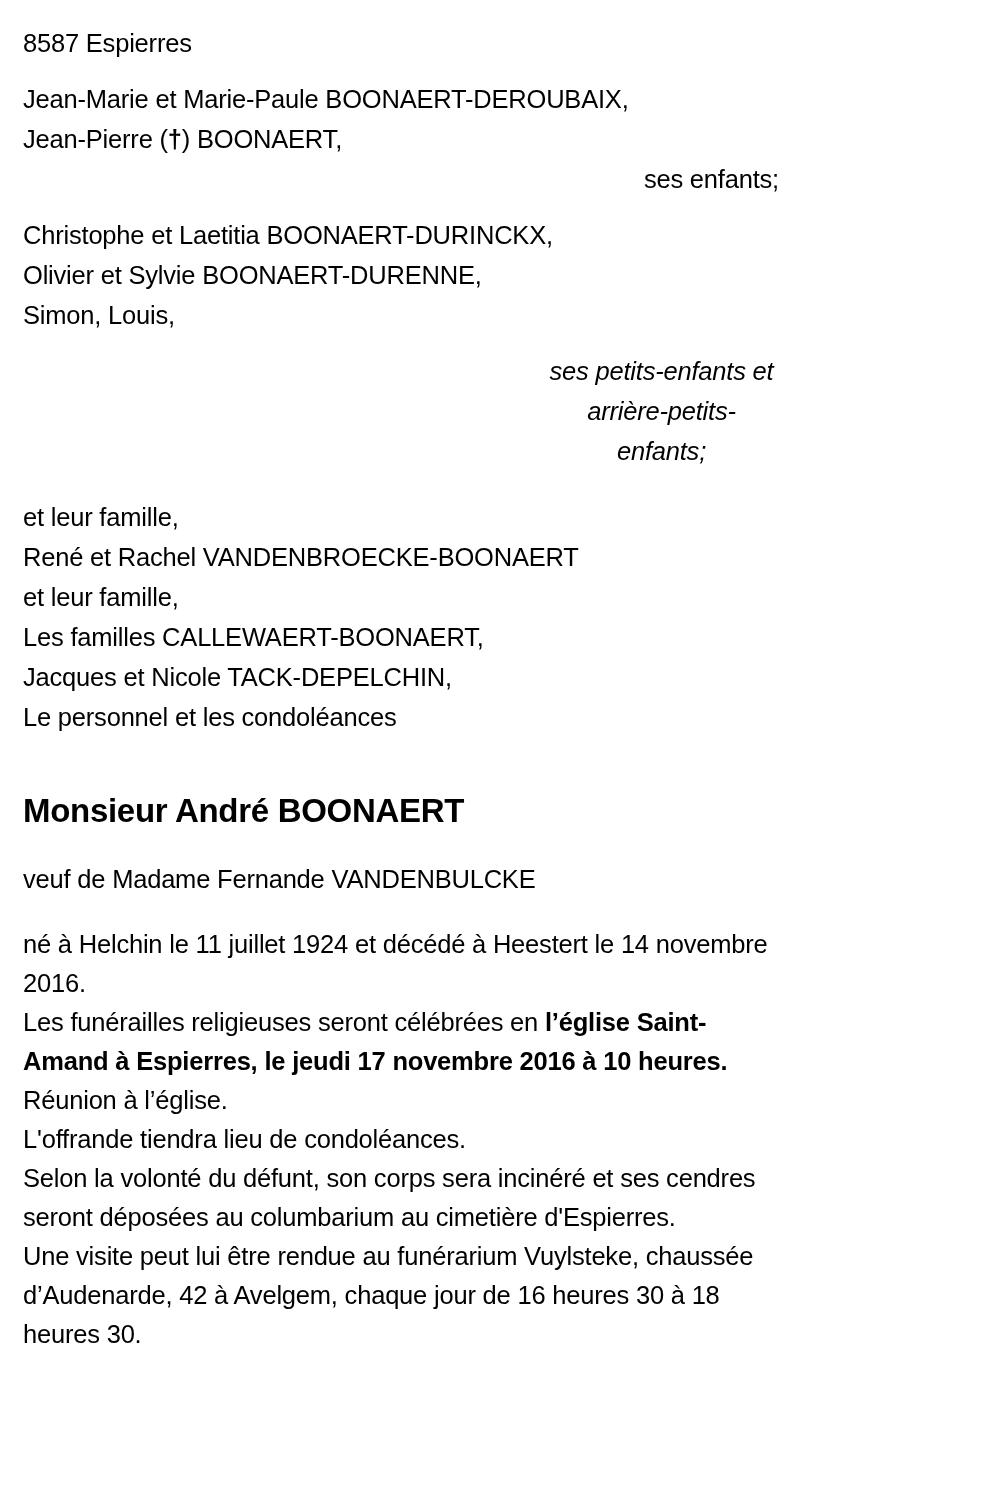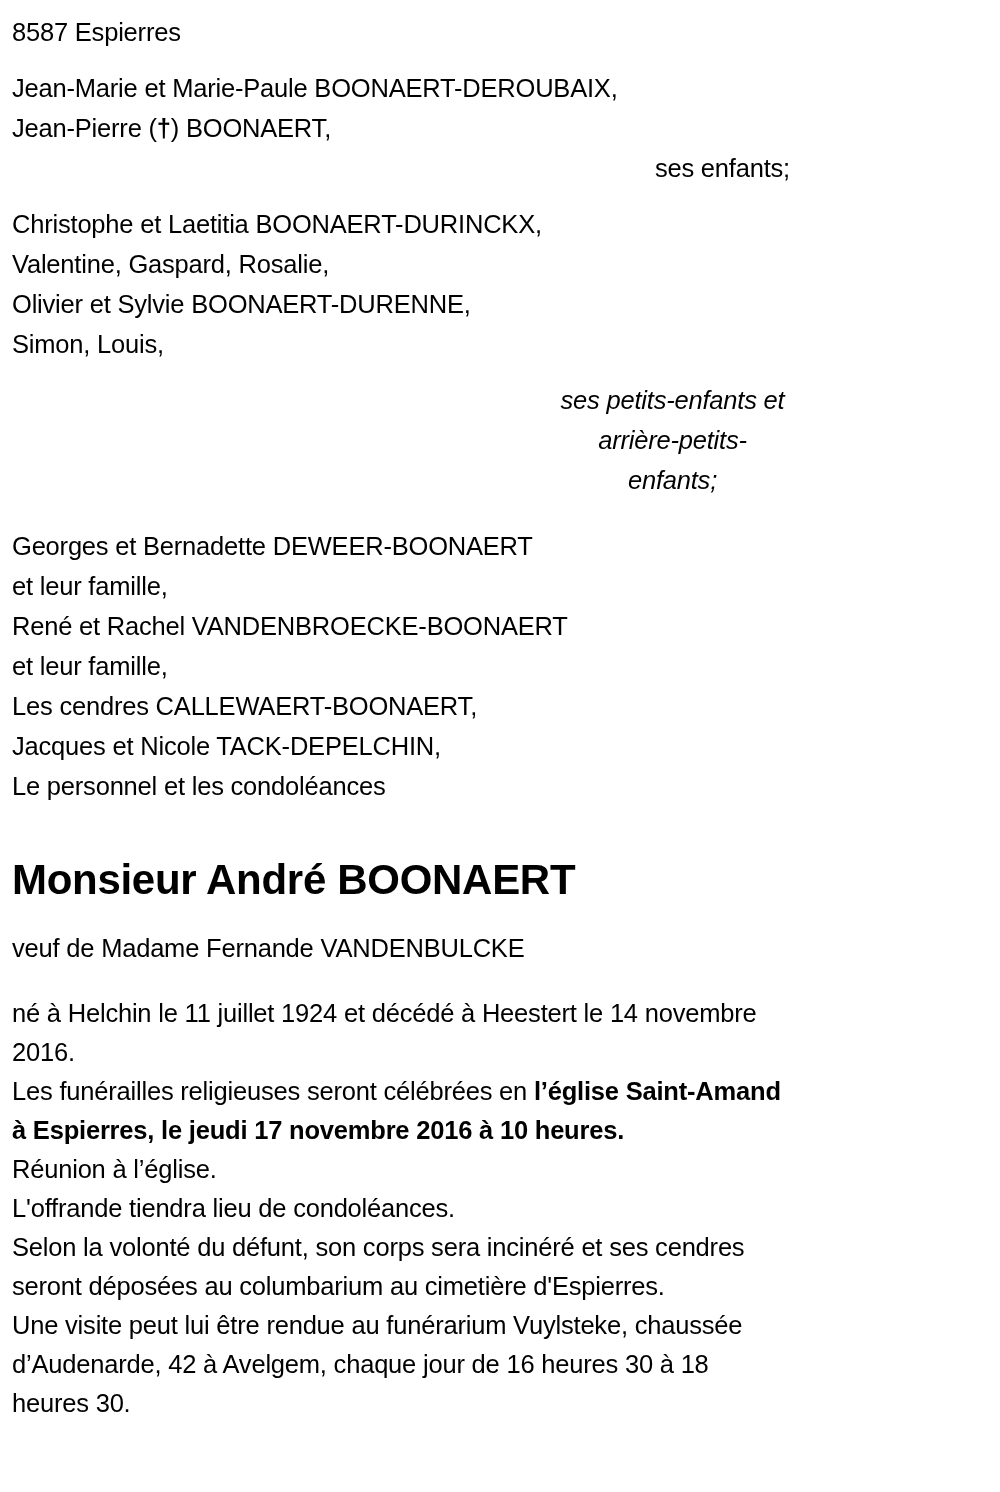--- a/index.html
+++ b/index.html
@@ -11,21 +11,21 @@
     width: 1000px;
     height: 1492px;
     font-family: "Liberation Sans", sans-serif;
     color: #000000;
     -webkit-font-smoothing: antialiased;
   }
   .page {
     position: relative;
     width: 802px;
     height: 1492px;
-    padding: 2px;
+    padding: 13px;
     box-sizing: border-box;
     overflow: hidden;
   }
   .inner {
     padding: 10px 10px 0 10px;
   }
   .line {
     font-size: 25.5px;
     line-height: 40px;
     letter-spacing: -0.2px;
@@ -48,21 +48,21 @@
   .rel-wrap {
     margin-left: auto;
     width: 235px;
     text-align: center;
     font-style: italic;
     font-size: 25.5px;
     line-height: 40px;
     letter-spacing: -0.2px;
   }
   .deceased-name {
-    font-size: 42px;
+    font-size: 33px;
     font-weight: bold;
     line-height: 44px;
     letter-spacing: -0.3px;
     white-space: nowrap;
   }
   .para {
     font-size: 25.5px;
     line-height: 39px;
     letter-spacing: -0.2px;
   }
@@ -81,37 +81,35 @@
     <div class="gap-sm"></div>
 
     <div class="line">Jean-Marie et Marie-Paule BOONAERT-DEROUBAIX,</div>
     <div class="line"><span>Jean-Pierre (</span><span class="dagger">†</span><span>) BOONAERT,</span></div>
 
     <div class="rel">ses enfants;</div>
 
     <div class="gap-sm"></div>
 
     <div class="line">Christophe et Laetitia BOONAERT-DURINCKX,</div>
-    <div class="line">Valentine, Gaspard, Rosalie,</div>
     <div class="line">Olivier et Sylvie BOONAERT-DURENNE,</div>
     <div class="line">Simon, Louis,</div>
 
     <div class="gap-sm"></div>
 
     <div class="rel-block">
       <div class="rel-wrap">ses petits-enfants et arrière-petits-enfants;</div>
     </div>
 
     <div class="gap-md"></div>
 
-    <div class="line">Georges et Bernadette DEWEER-BOONAERT</div>
     <div class="line">et leur famille,</div>
     <div class="line">René et Rachel VANDENBROECKE-BOONAERT</div>
     <div class="line">et leur famille,</div>
-    <div class="line">Les cendres CALLEWAERT-BOONAERT,</div>
+    <div class="line">Les familles CALLEWAERT-BOONAERT,</div>
     <div class="line">Jacques et Nicole TACK-DEPELCHIN,</div>
     <div class="line">Le personnel et les condoléances</div>
 
     <div class="gap-md"></div>
 
 
     <div class="gap-md"></div>
 
     <div class="deceased-name">Monsieur André BOONAERT</div>
 

